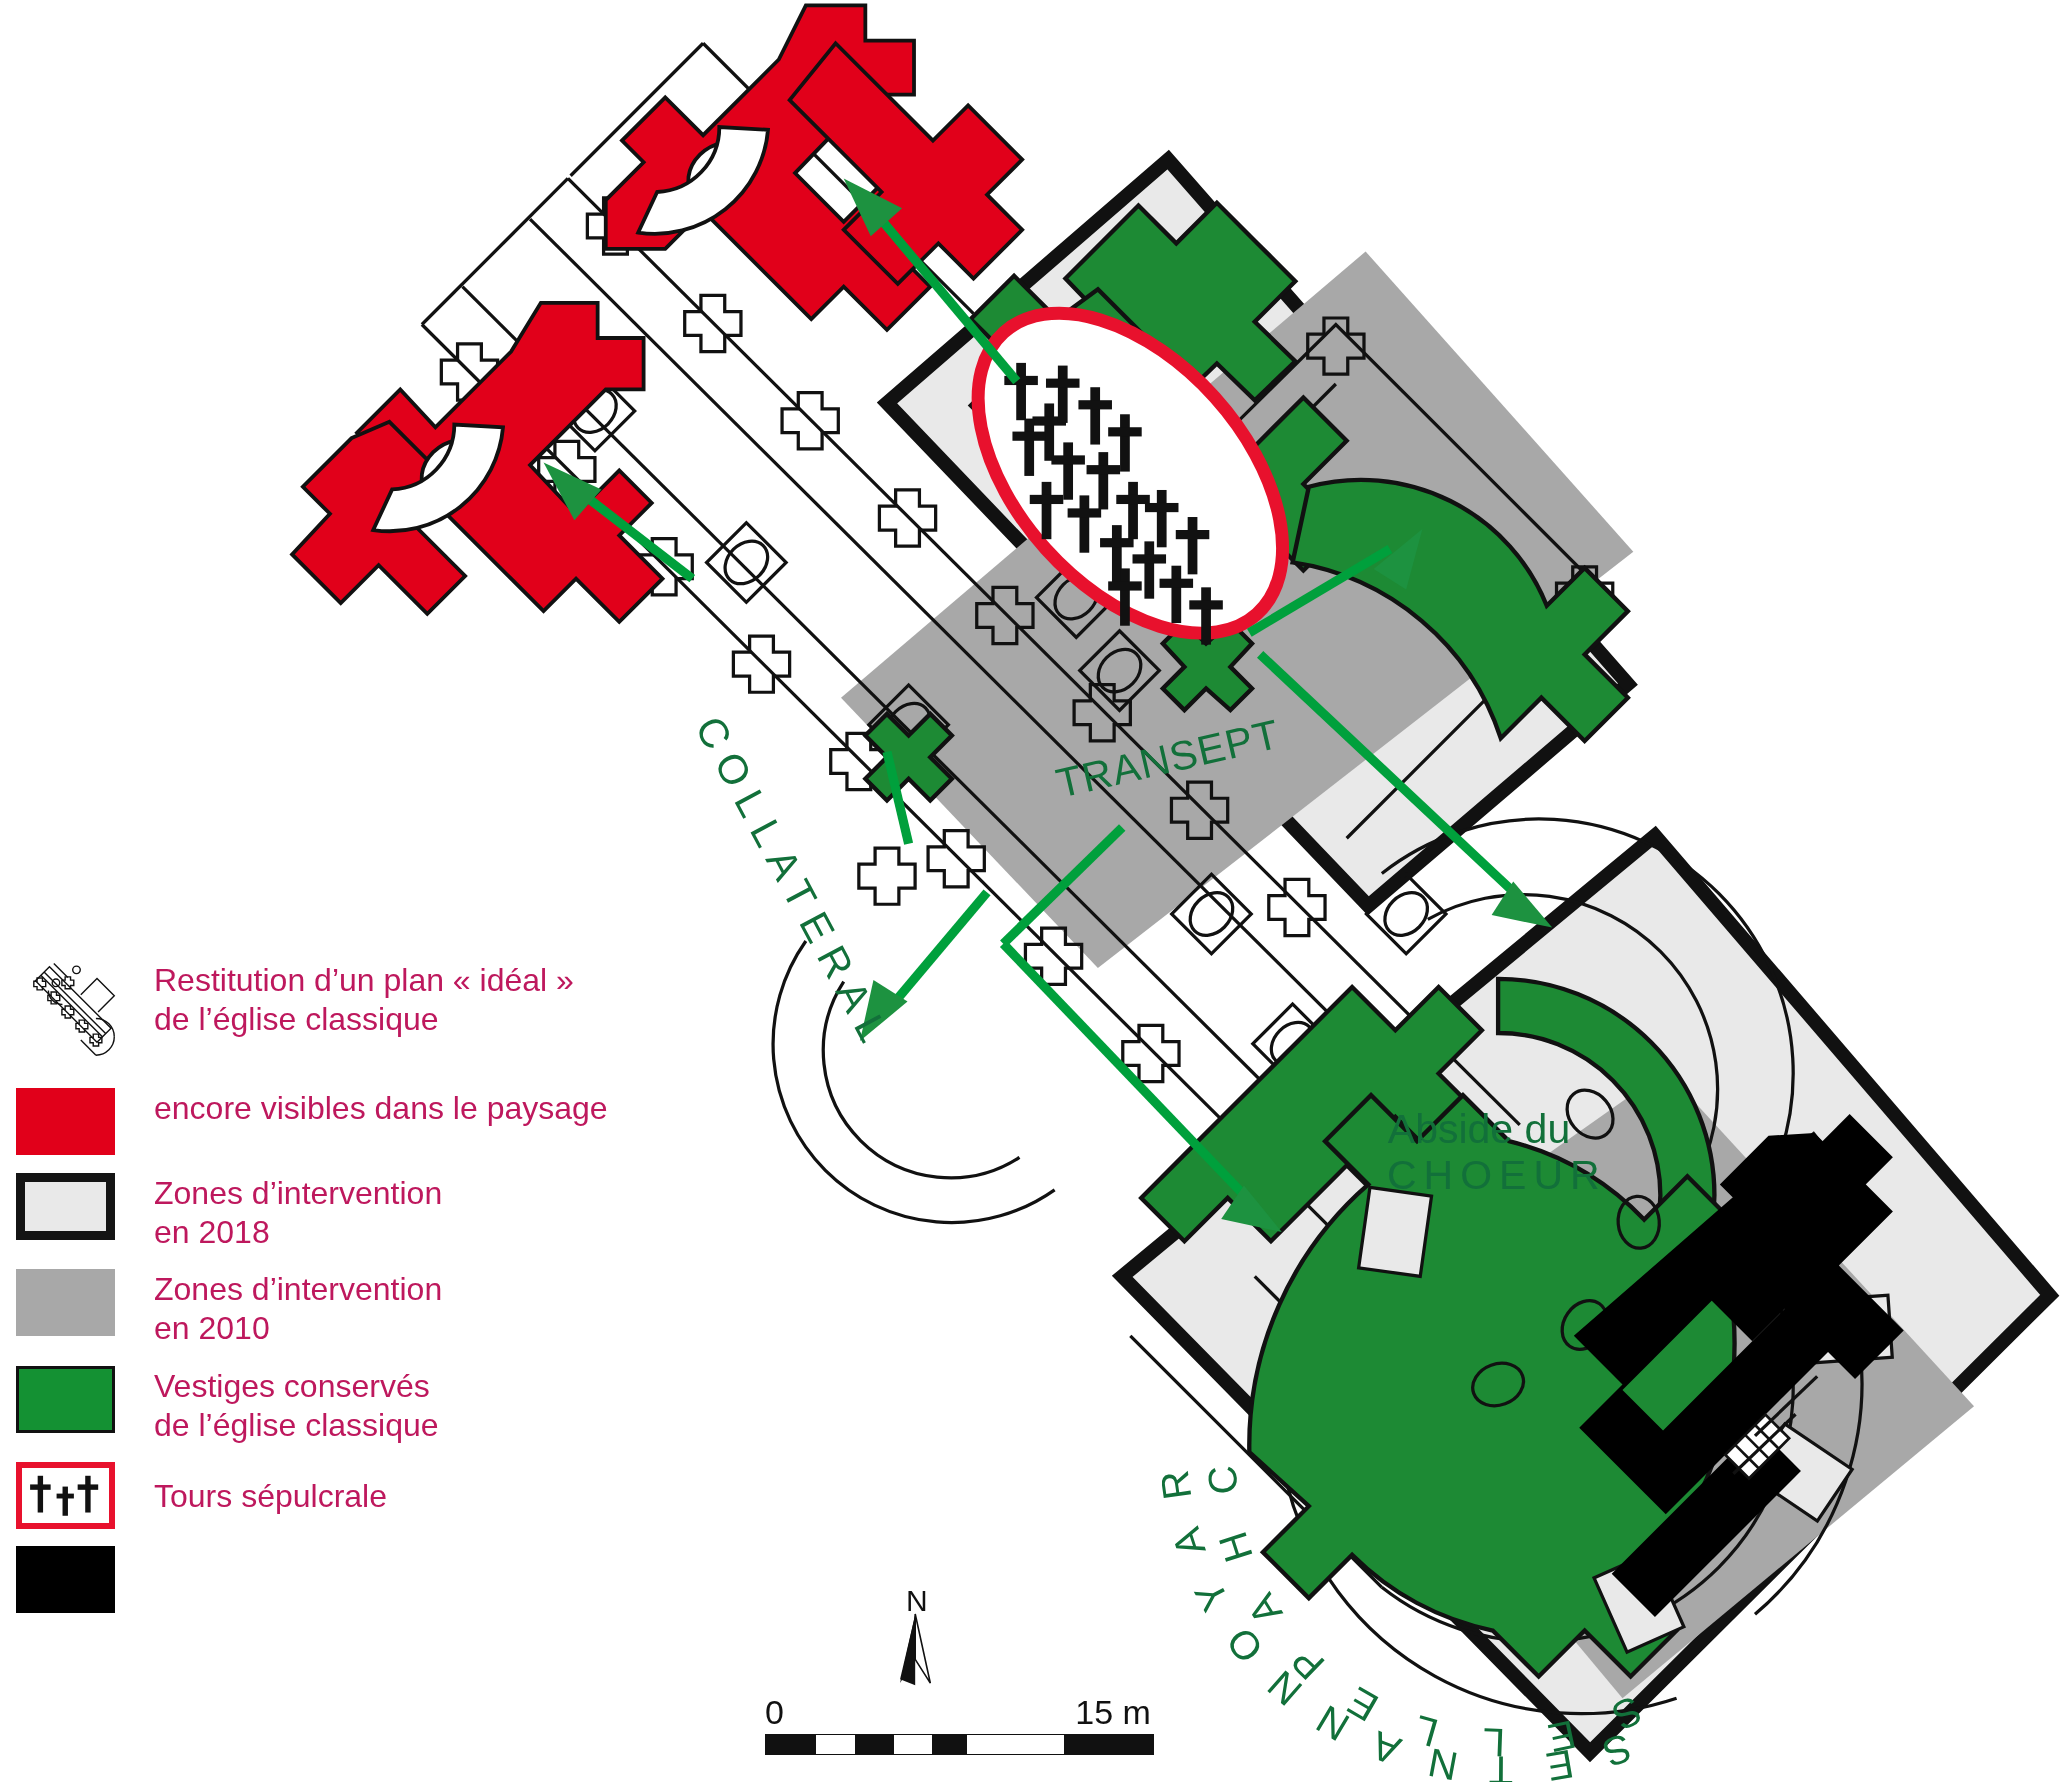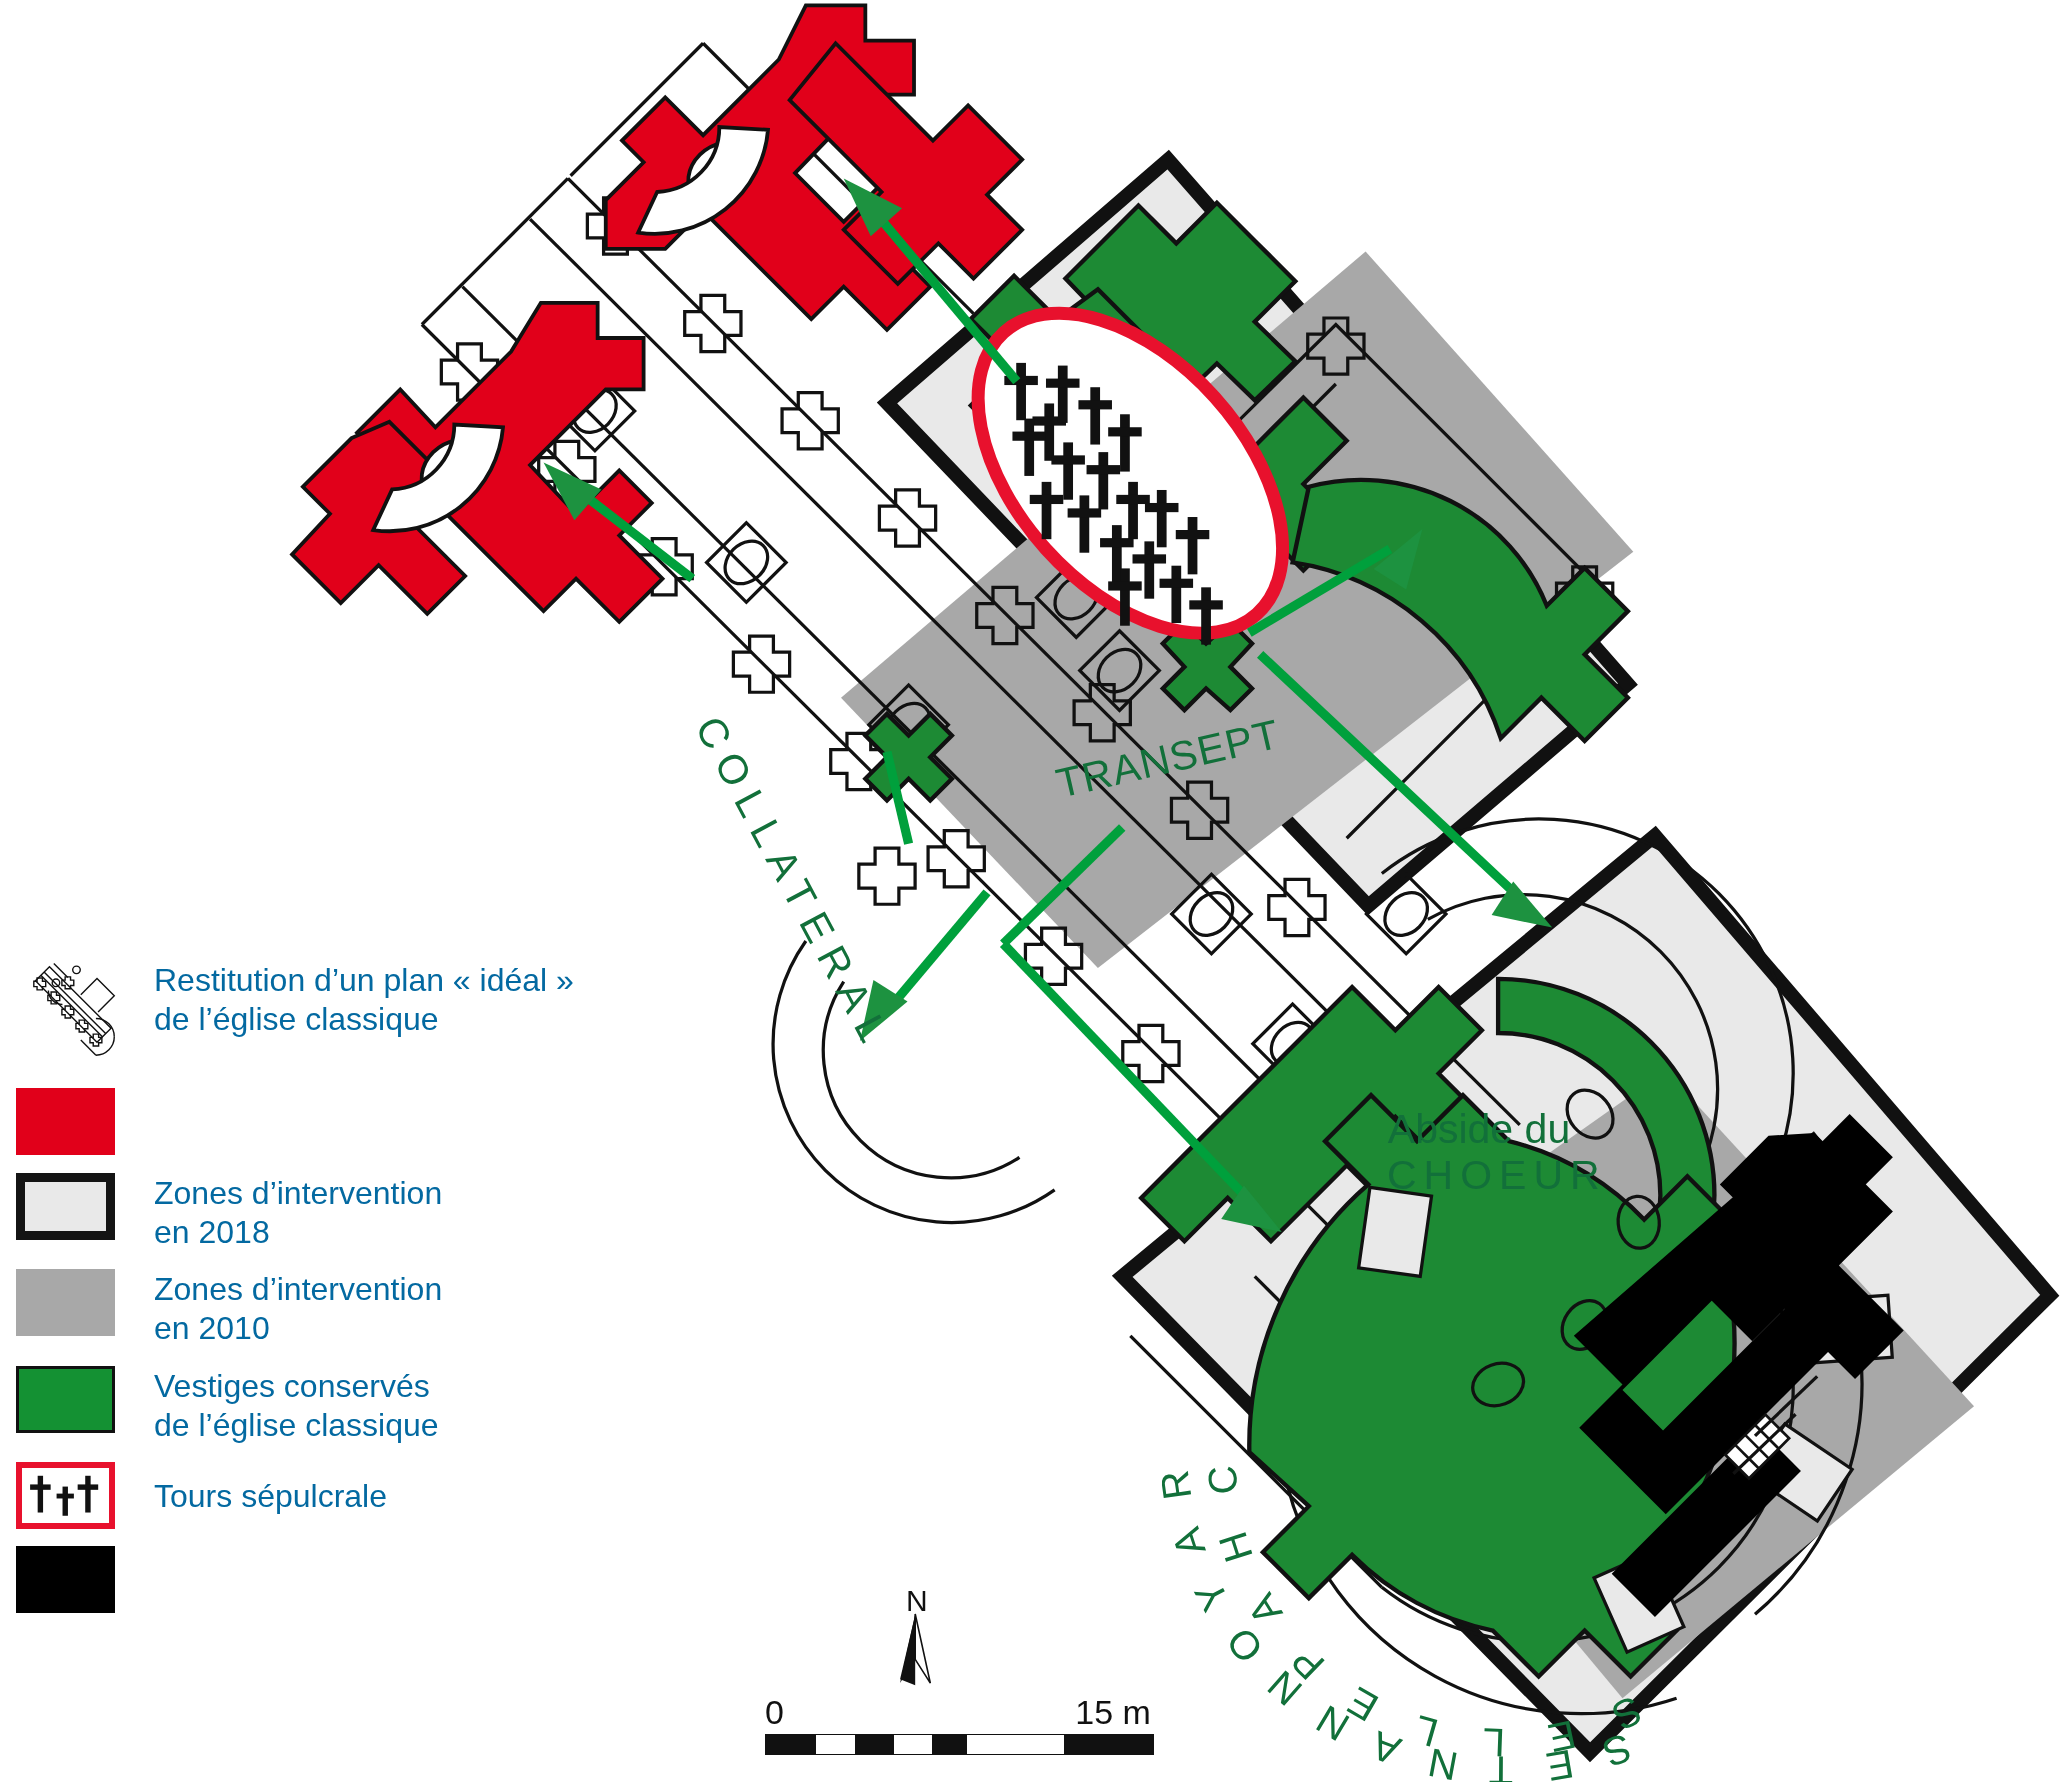--- a/index.html
+++ b/index.html
@@ -4,21 +4,21 @@
 <style>
   html,body{margin:0;padding:0;background:#ffffff;}
   body{font-family:"Liberation Sans", sans-serif;}
   #stage{position:relative;width:2066px;height:1782px;background:#ffffff;overflow:hidden;}
   #plan-svg{position:absolute;left:0;top:0;width:2066px;height:1782px;}
 
   
   #legend{position:absolute;left:16px;top:960px;width:784px;}
   .legend-row{display:flex;align-items:flex-start;margin-bottom:17.3px;}
   .legend-swatch{width:138px;flex:0 0 138px;display:flex;align-items:center;justify-content:flex-start;}
-  .legend-label{font-size:32px;line-height:1.22;color:#0369a1;padding-top:1.1px;font-family:"Liberation Sans",sans-serif;}
+  .legend-label{font-size:32px;line-height:1.22;color:#be185d;padding-top:1.1px;font-family:"Liberation Sans",sans-serif;}
   .legend-label span{display:block;}
 
   .sw-box{width:99px;height:67px;box-sizing:border-box;}
   .sw-red{background:#e1001a;}
   .sw-grey2011{background:#e9e9e9;border:9.7px solid #141414;}
   .sw-grey2010{background:#a8a8a8;}
   .sw-green{background:#149133;border:3.2px solid #111;}
   .sw-black{background:#000000;}
   .sw-sepul{background:#ffffff;border:6px solid #e8112d;position:relative;}
   .sw-plan{width:108px;height:111px;}
@@ -489,20 +489,21 @@
         <span>Restitution d’un plan « idéal »</span>
         <span>de l’église classique</span>
       </div>
     </div>
 
     <div class="legend-row">
       <div class="legend-swatch">
         <div class="sw-box sw-red"></div>
       </div>
       <div class="legend-label">
+        <span>encore visibles dans le paysage</span>
       </div>
     </div>
 
     <div class="legend-row">
       <div class="legend-swatch">
         <div class="sw-box sw-grey2011"></div>
       </div>
       <div class="legend-label">
         <span>Zones d’intervention</span>
         <span>en 2018</span>

